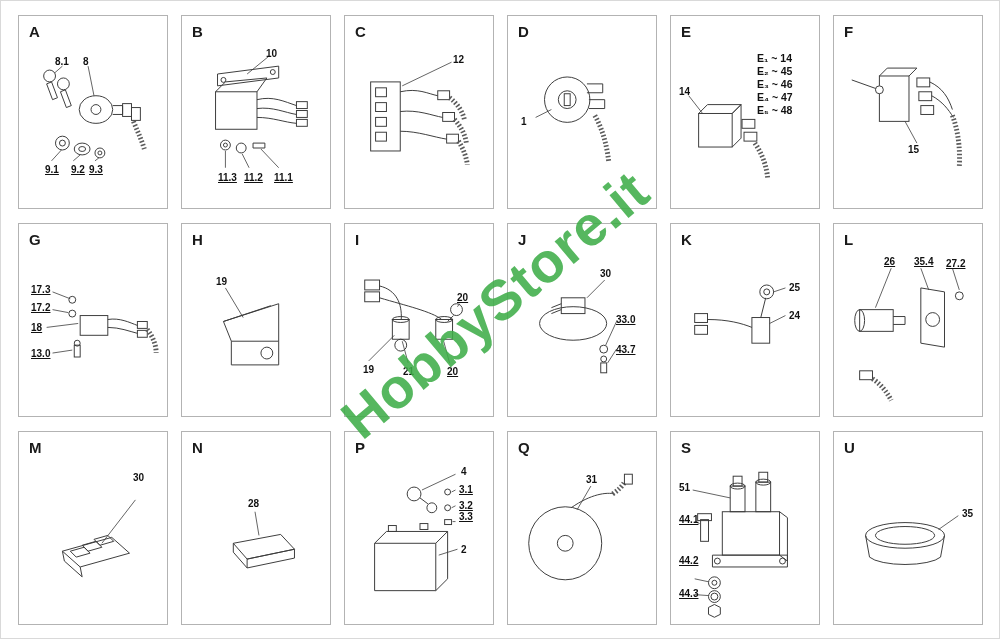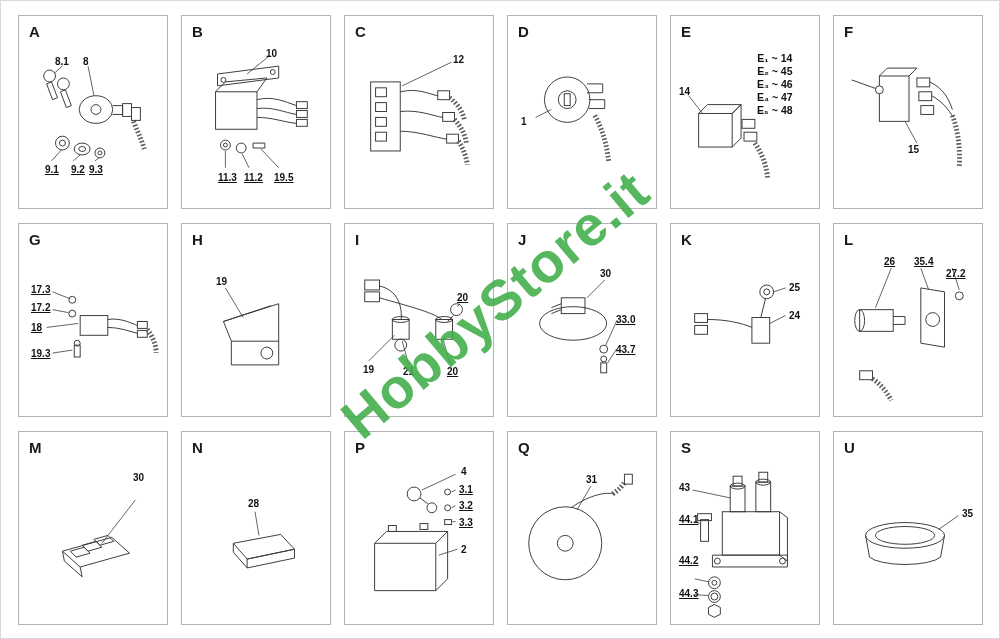--- a/index.html
+++ b/index.html
@@ -36,21 +36,21 @@
   .art .coil{stroke-width:5;stroke-dasharray:1.6 2;stroke:#5a5a5a;}
   .art .ld{stroke:#3c3c3c;stroke-width:0.8;}
   .co{
     position:absolute;
     font-size:10px;font-weight:bold;color:#111;
     white-space:nowrap;z-index:2;line-height:11px;
   }
   .co.u{text-decoration:underline;}
   .notes{
     position:absolute;left:86px;top:36px;z-index:2;
-    font-size:10.5px;font-weight:bold;color:#111;text-align:center;
+    font-size:10.5px;font-weight:bold;color:#111;
   }
   .notes span{display:block;line-height:13px;}
   .watermark{
     position:absolute;left:0;top:0;width:100%;height:100%;
     display:flex;align-items:center;justify-content:center;
     pointer-events:none;z-index:5;
   }
   .watermark span{
     display:block;
     transform:translate(-5px,-15px) rotate(-40deg);
@@ -116,21 +116,21 @@
           <circle cx="44" cy="130" r="2"></circle>
         <circle cx="60" cy="133" r="5"></circle>
         <path d="M72 128 h12 v5 h-12 z"></path>
         <line class="ld" x1="44" y1="153" x2="44" y2="136"></line>
         <line class="ld" x1="68" y1="153" x2="61" y2="139"></line>
         <line class="ld" x1="98" y1="153" x2="80" y2="134"></line>
       </svg>
       <span class="co" style="left:84px;top:32px">10</span>
       <span class="co u" style="left:36px;top:156px">11.3</span>
       <span class="co u" style="left:62px;top:156px">11.2</span>
-      <span class="co u" style="left:92px;top:156px">19.5</span>
+      <span class="co u" style="left:92px;top:156px">11.1</span>
     </section>
 
     <section class="panel">
       <span class="letter">C</span>
       <svg class="art" viewBox="0 0 150 193">
         <rect x="26" y="66" width="30" height="70"></rect>
         <rect x="31" y="72" width="11" height="9"></rect>
         <rect x="31" y="87" width="11" height="9"></rect>
         <rect x="31" y="102" width="11" height="9"></rect>
         <rect x="31" y="117" width="11" height="9"></rect>
@@ -215,21 +215,21 @@
         <rect x="56" y="122" width="6" height="12"></rect>
         <circle cx="59" cy="120" r="3"></circle>
         <line class="ld" x1="34" y1="68" x2="52" y2="75"></line>
         <line class="ld" x1="34" y1="86" x2="50" y2="89"></line>
         <line class="ld" x1="28" y1="104" x2="60" y2="100"></line>
         <line class="ld" x1="34" y1="130" x2="54" y2="127"></line>
       </svg>
       <span class="co u" style="left:12px;top:60px">17.3</span>
       <span class="co u" style="left:12px;top:78px">17.2</span>
       <span class="co u" style="left:12px;top:98px">18</span>
-      <span class="co u" style="left:12px;top:124px">19.3</span>
+      <span class="co u" style="left:12px;top:124px">13.0</span>
     </section>
 
     <section class="panel">
       <span class="letter">H</span>
       <svg class="art" viewBox="0 0 150 193">
         <line class="ld" x1="44" y1="64" x2="62" y2="94"></line>
         <path d="M50 118 h48 v24 h-48 z"></path>
         <path d="M50 118 L42 98 L98 80 L98 118"></path>
         <path d="M42 98 L90 82"></path>
         <circle cx="86" cy="130" r="6"></circle>
@@ -308,21 +308,21 @@
         <ellipse cx="26" cy="97" rx="5" ry="11"></ellipse>
         <path d="M60 93 h12 v8 h-12"></path>
         <path d="M88 64 L112 68 L112 124 L88 120 Z"></path>
         <circle cx="100" cy="96" r="7"></circle>
         <circle cx="127" cy="72" r="4"></circle>
         <rect x="26" y="148" width="13" height="9"></rect>
         <path class="coil" d="M39 156 C48 162 54 170 58 178"></path>
       </svg>
       <span class="co u" style="left:50px;top:32px">26</span>
       <span class="co u" style="left:80px;top:32px">35.4</span>
-      <span class="co u" style="left:112px;top:44px">27.2</span>
+      <span class="co u" style="left:112px;top:34px">27.2</span>
     </section>
 
     <section class="panel">
       <span class="letter">M</span>
       <svg class="art" viewBox="0 0 150 193">
         <line class="ld" x1="118" y1="68" x2="84" y2="112"></line>
         <path d="M44 120 L94 106 L112 122 L62 136 Z"></path>
         <path d="M44 120 L46 130 L64 146 L62 136"></path>
         <path d="M52 120 L66 116 L72 122 L58 126 Z"></path>
         <path d="M64 114 L78 110 L84 116 L70 120 Z"></path>
@@ -358,21 +358,21 @@
         <path d="M30 112 h62 v48 h-62 z"></path>
         <path d="M30 112 L42 100 L104 100 L92 112"></path>
         <path d="M92 160 L104 148 L104 100"></path>
         <rect x="44" y="94" width="8" height="6"></rect>
         <rect x="76" y="92" width="8" height="6"></rect>
         <line class="ld" x1="114" y1="118" x2="95" y2="124"></line>
       </svg>
       <span class="co" style="left:116px;top:34px">4</span>
       <span class="co u" style="left:114px;top:52px">3.1</span>
       <span class="co u" style="left:114px;top:68px">3.2</span>
-      <span class="co u" style="left:114px;top:85px">3.3</span>
+      <span class="co u" style="left:114px;top:79px">3.3</span>
       <span class="co" style="left:116px;top:112px">2</span>
     </section>
 
     <section class="panel">
       <span class="letter">Q</span>
       <svg class="art" viewBox="0 0 150 193">
         <circle cx="58" cy="112" r="37"></circle>
         <circle cx="58" cy="112" r="8"></circle>
         <path d="M64 76 C84 62 100 60 108 62"></path>
         <path class="coil" d="M106 62 C112 58 116 54 118 50"></path>
@@ -401,21 +401,21 @@
         <circle cx="44" cy="152" r="6"></circle>
           <circle cx="44" cy="152" r="2.5"></circle>
         <circle cx="44" cy="166" r="6"></circle>
           <circle cx="44" cy="166" r="3.5"></circle>
         <path d="M38 177 l6 -3 6 3 v7 l-6 3 -6 -3 z"></path>
         <line class="ld" x1="22" y1="58" x2="60" y2="66"></line>
         <line class="ld" x1="24" y1="90" x2="29" y2="92"></line>
         <line class="ld" x1="24" y1="148" x2="38" y2="151"></line>
         <line class="ld" x1="24" y1="164" x2="38" y2="165"></line>
       </svg>
-      <span class="co" style="left:8px;top:50px">43</span>
+      <span class="co" style="left:8px;top:50px">51</span>
       <span class="co u" style="left:8px;top:82px">44.1</span>
       <span class="co u" style="left:8px;top:123px">44.2</span>
       <span class="co u" style="left:8px;top:156px">44.3</span>
     </section>
 
     <section class="panel">
       <span class="letter">U</span>
       <svg class="art" viewBox="0 0 150 193">
         <ellipse cx="72" cy="104" rx="40" ry="13"></ellipse>
         <ellipse cx="72" cy="104" rx="30" ry="9"></ellipse>

